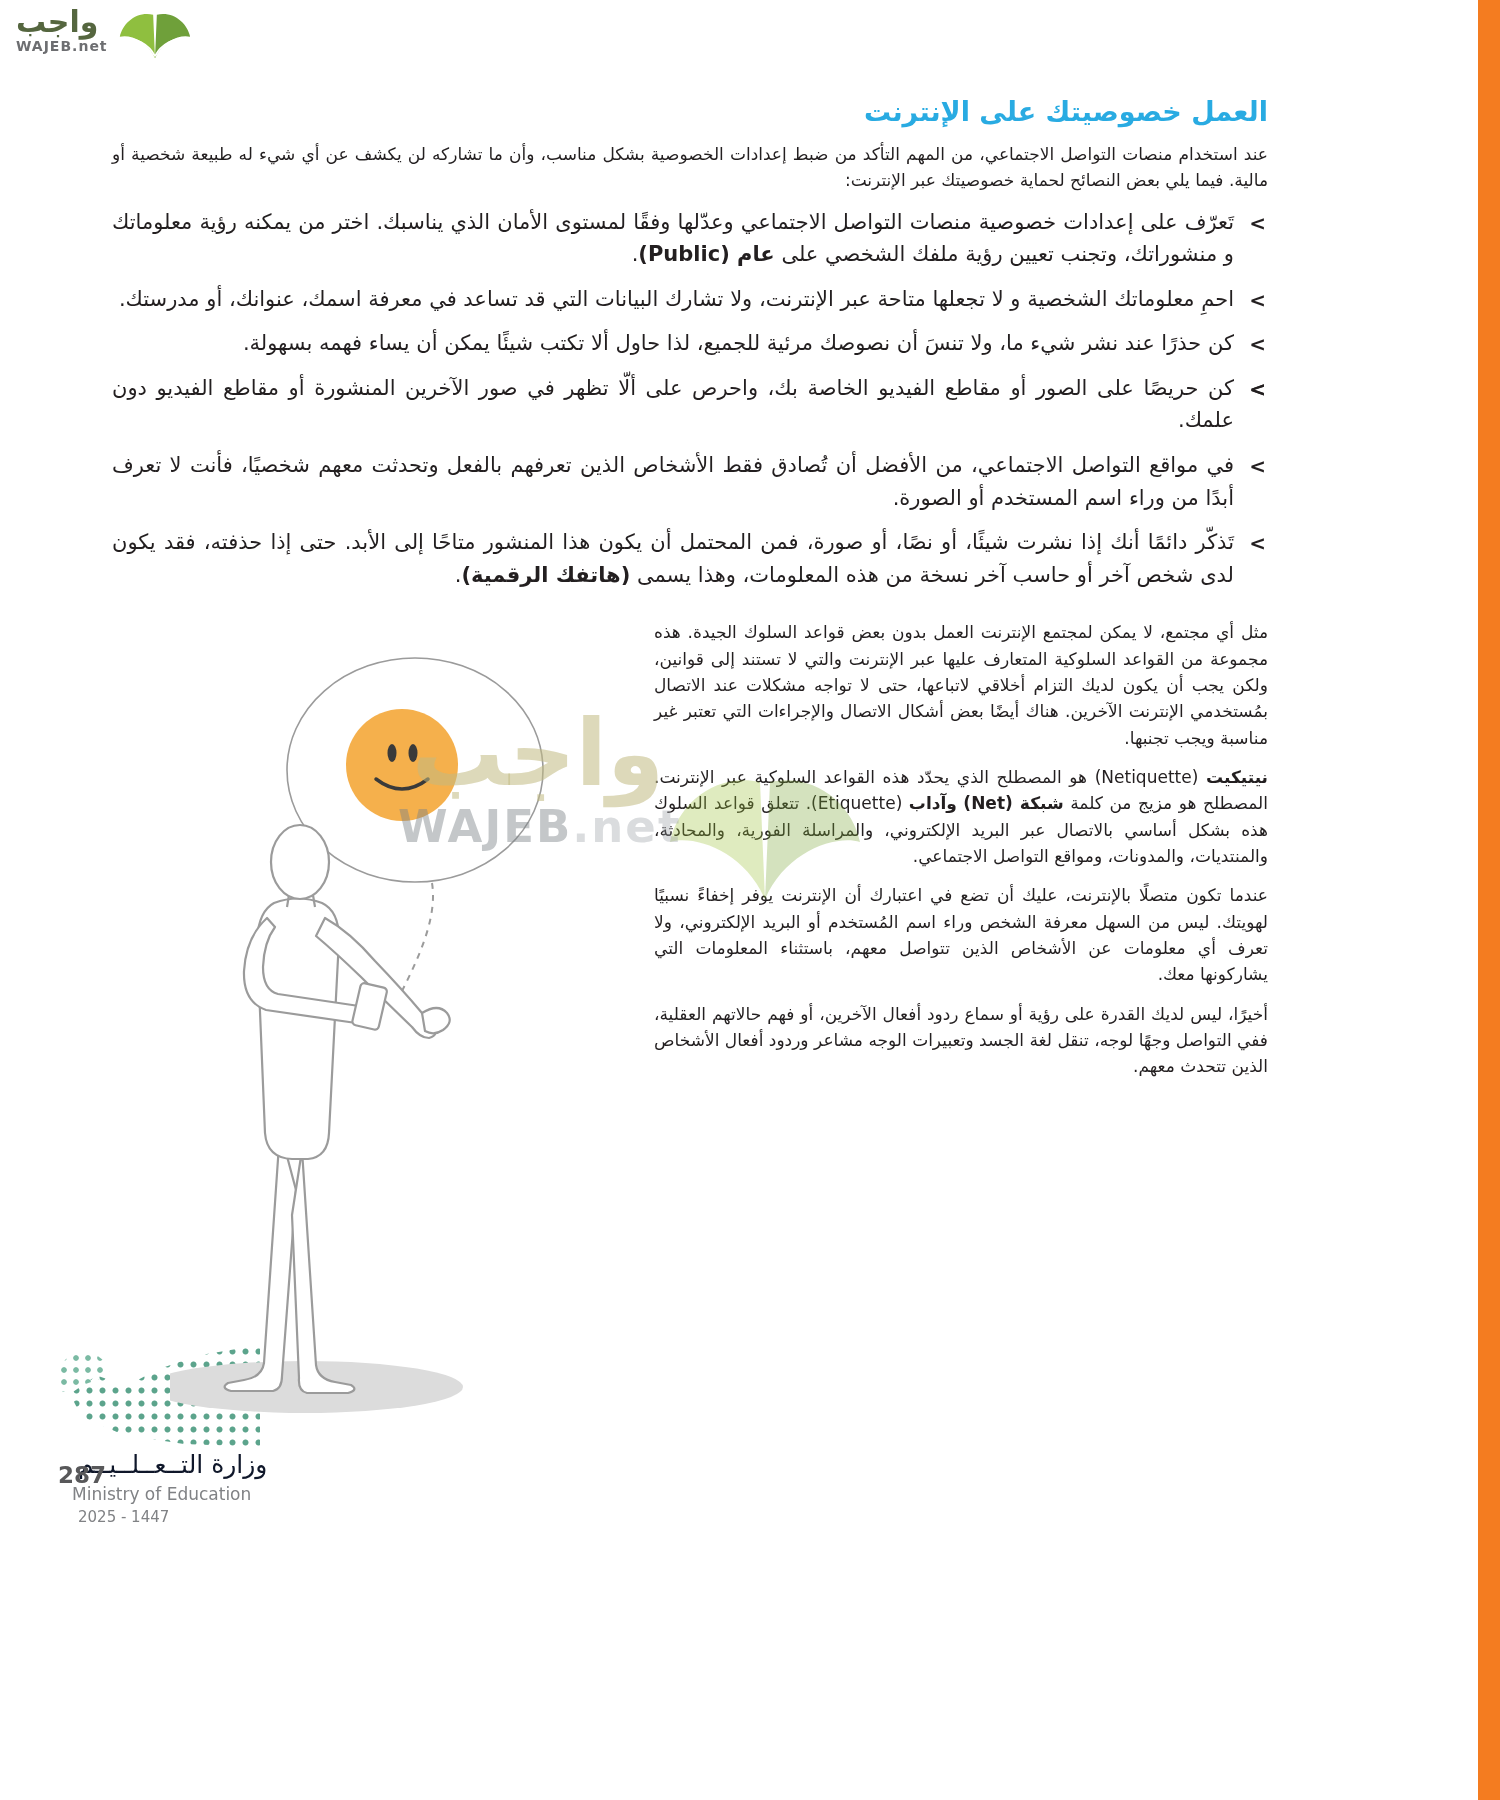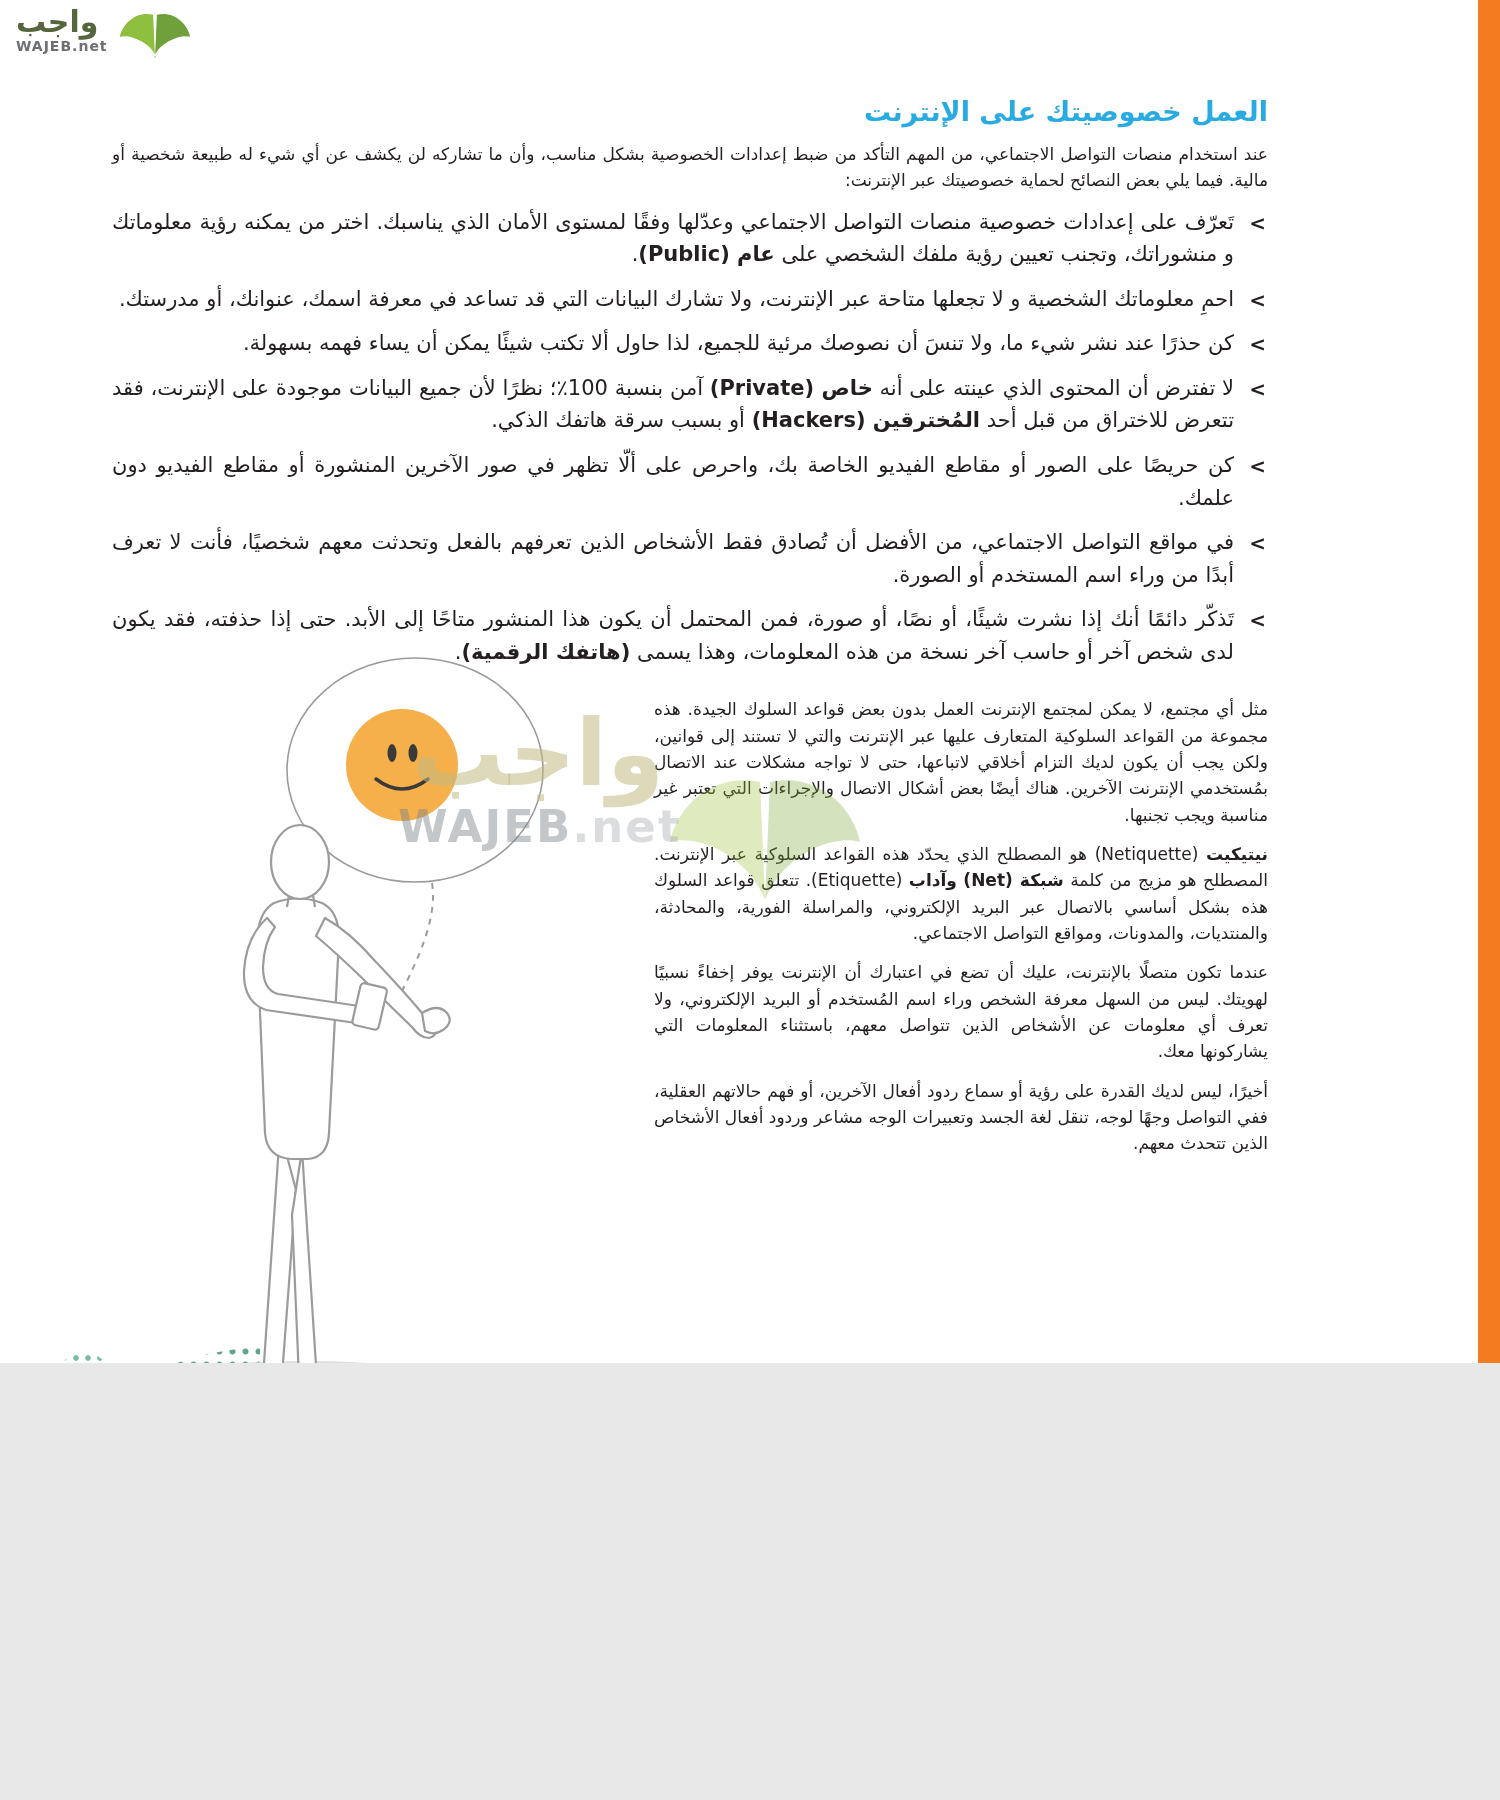--- a/index.html
+++ b/index.html
@@ -1,16 +1,16 @@
 <!DOCTYPE html>
 <html><head>
 <meta charset="utf-8">
 <style>
   html,body{margin:0;padding:0;background:#e8e8e8;}
-  .page{position:relative;width:1500px;height:1363px;background:#ffffff;overflow:hidden;
+  .page{position:relative;width:1500px;height:1800px;background:#ffffff;overflow:hidden;
         font-family:"DejaVu Sans",sans-serif;color:#231f20;margin:0 auto;}
   .edge-bar{position:absolute;right:0;top:0;width:22px;height:1800px;background:#f47c20;}
 
   
   .brand{position:absolute;left:16px;top:6px;display:flex;flex-direction:row;align-items:flex-start;gap:10px;z-index:6;}
   .brand-text{text-align:left;}
   .brand-ar{font-size:30px;font-weight:bold;color:#55663f;line-height:1.05;}
   .brand-en{font-size:14px;font-weight:bold;color:#6d6e71;letter-spacing:1px;}
   .brand-book{width:74px;height:58px;}
 
@@ -85,21 +85,20 @@
         <li>
           <span class="marker">&lt;</span>
           <span><span>احمِ معلوماتك الشخصية و لا تجعلها متاحة عبر الإنترنت، ولا تشارك البيانات التي قد تساعد في معرفة اسمك، عنوانك، أو مدرستك.</span></span>
         </li>
         <li>
           <span class="marker">&lt;</span>
           <span><span>كن حذرًا عند نشر شيء ما، ولا تنسَ أن نصوصك مرئية للجميع، لذا حاول ألا تكتب شيئًا يمكن أن يساء فهمه بسهولة.</span></span>
         </li>
         <li>
           <span class="marker">&lt;</span>
-          <span><span>لا تفترض أن المحتوى الذي عينته على أنه </span><b>خاص (Private)</b><span> آمن بنسبة 100٪؛ نظرًا لأن جميع البيانات موجودة على الإنترنت، فقد تتعرض للاختراق من قبل أحد </span><b>المُخترقين (Hackers)</b><span> أو بسبب سرقة هاتفك الذكي.</span></span>
         </li>
         <li>
           <span class="marker">&lt;</span>
           <span><span>كن حريصًا على الصور أو مقاطع الفيديو الخاصة بك، واحرص على ألّا تظهر في صور الآخرين المنشورة أو مقاطع الفيديو دون علمك.</span></span>
         </li>
         <li>
           <span class="marker">&lt;</span>
           <span><span>في مواقع التواصل الاجتماعي، من الأفضل أن تُصادق فقط الأشخاص الذين تعرفهم بالفعل وتحدثت معهم شخصيًا، فأنت لا تعرف أبدًا من وراء اسم المستخدم أو الصورة.</span></span>
         </li>
         <li>

